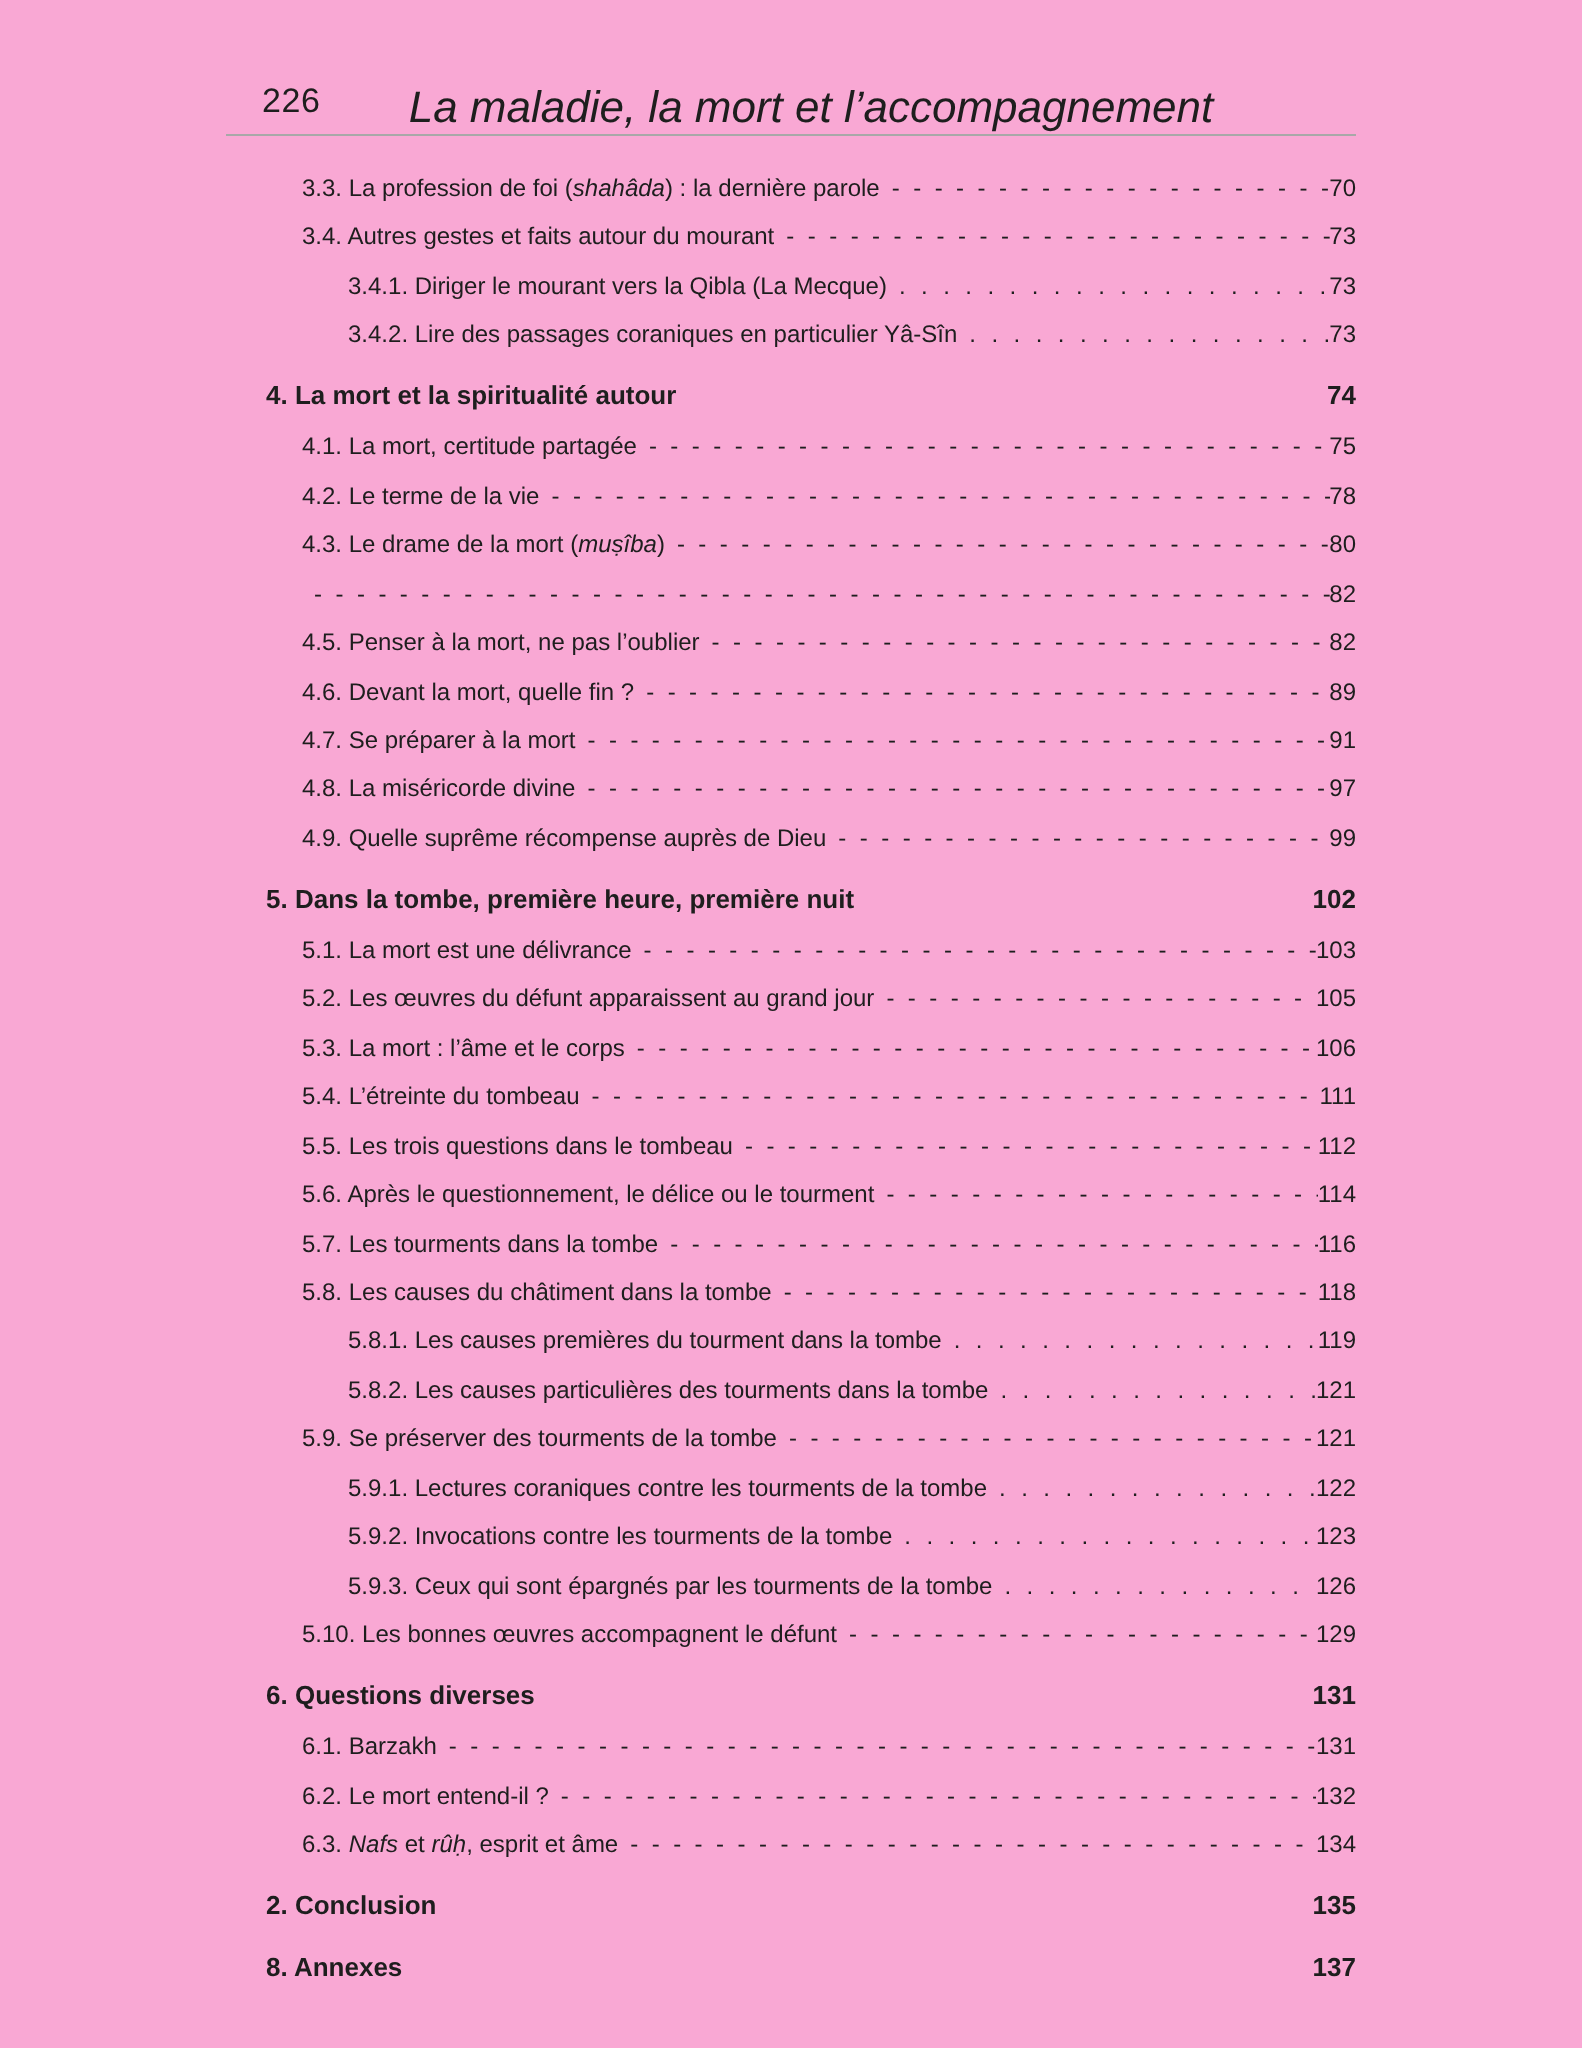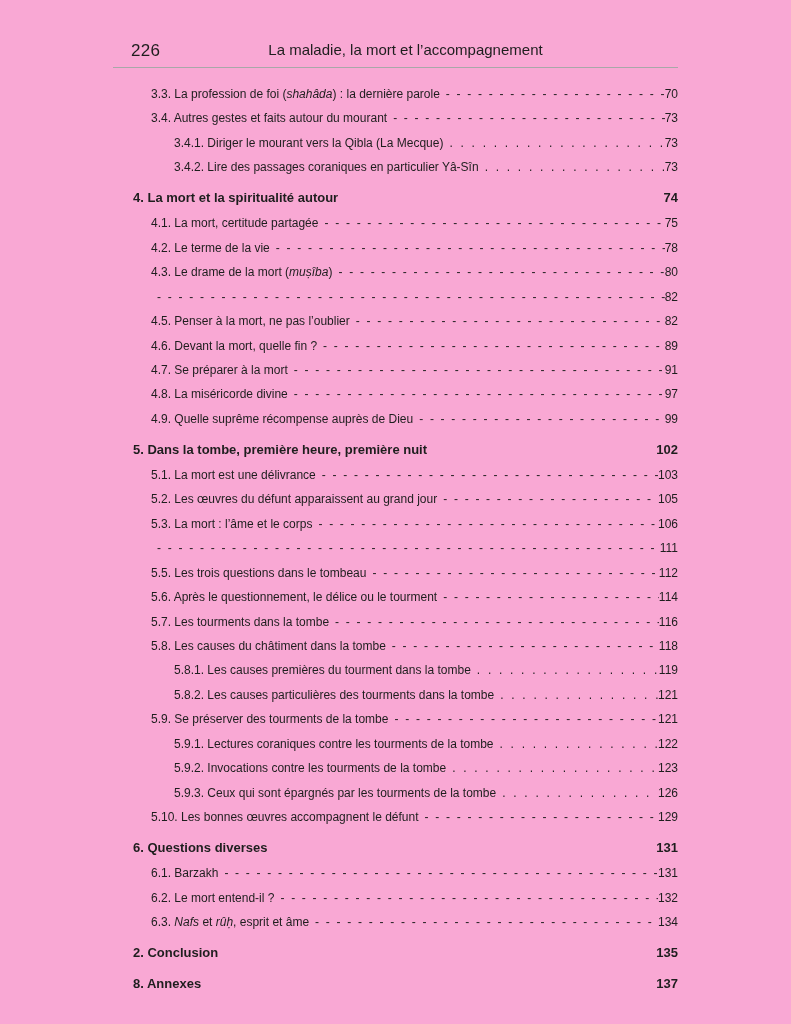--- a/index.html
+++ b/index.html
@@ -31,21 +31,22 @@
     top: 0;
     font-size: 17px;
     letter-spacing: 0.3px;
   }
   .running-title {
     position: absolute;
     left: 20px;
     right: 0;
     top: 0;
     text-align: center;
-    font-size: 15px;
+    font-style: italic;
+    font-size: 22px;
   }
   .header-rule {
     position: absolute;
     top: 67px;
     left: 113px;
     width: 565px;
     height: 1px;
     background: #a8a8a8;
   }
   .toc {
@@ -184,20 +185,21 @@
         <span class="label"><span>5.2. Les œuvres du défunt apparaissent au grand jour</span></span>
         <span class="leader dash">- - - - - - - - - - - - - - - - - - - - - - - - - - - - - - - - - - - - - - - - - - - - - - - - - - - - - - - - - - - - - - - - - - - - - - - - - - - - - - - - - - - - - - - - - - </span>
         <span class="pg">105</span>
       </div>
       <div class="row lvl2">
         <span class="label"><span>5.3. La mort : l’âme et le corps</span></span>
         <span class="leader dash">- - - - - - - - - - - - - - - - - - - - - - - - - - - - - - - - - - - - - - - - - - - - - - - - - - - - - - - - - - - - - - - - - - - - - - - - - - - - - - - - - - - - - - - - - - </span>
         <span class="pg">106</span>
       </div>
       <div class="row lvl2">
+        <span class="label"><span>5.4. L’étreinte du tombeau</span></span>
         <span class="leader dash">- - - - - - - - - - - - - - - - - - - - - - - - - - - - - - - - - - - - - - - - - - - - - - - - - - - - - - - - - - - - - - - - - - - - - - - - - - - - - - - - - - - - - - - - - - </span>
         <span class="pg">111</span>
       </div>
       <div class="row lvl2">
         <span class="label"><span>5.5. Les trois questions dans le tombeau</span></span>
         <span class="leader dash">- - - - - - - - - - - - - - - - - - - - - - - - - - - - - - - - - - - - - - - - - - - - - - - - - - - - - - - - - - - - - - - - - - - - - - - - - - - - - - - - - - - - - - - - - - </span>
         <span class="pg">112</span>
       </div>
       <div class="row lvl2">
         <span class="label"><span>5.6. Après le questionnement, le délice ou le tourment</span></span>

